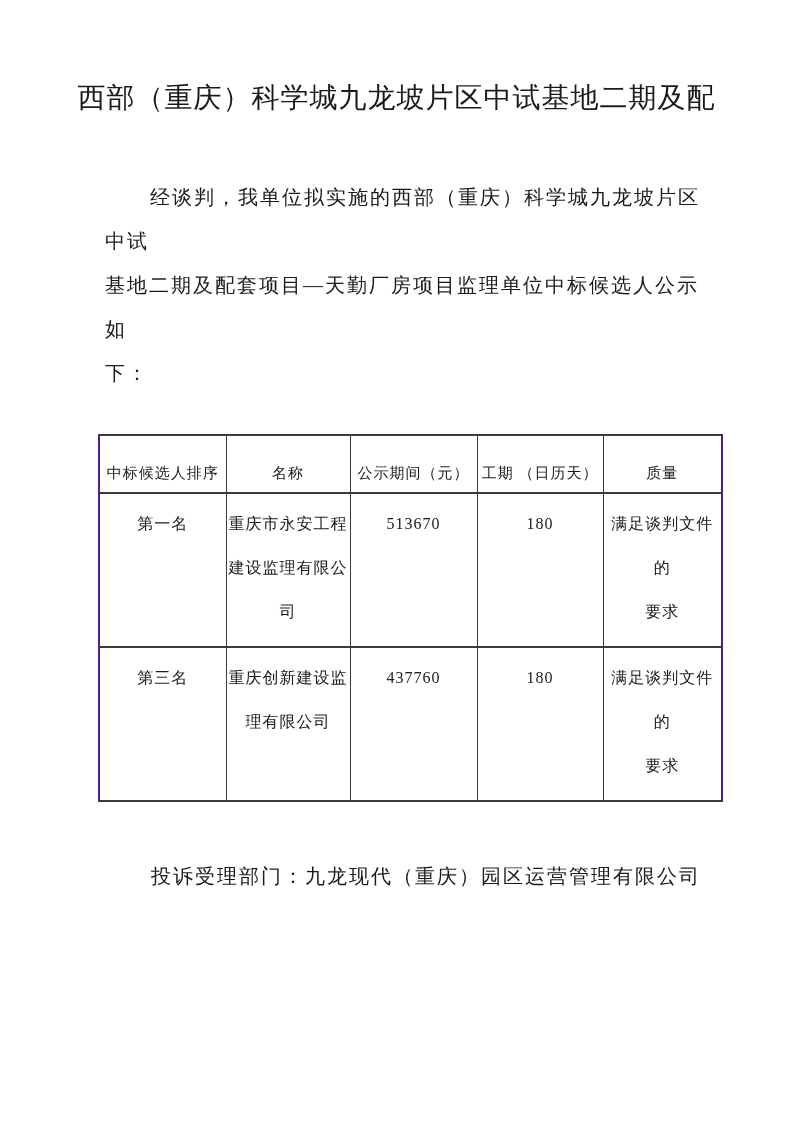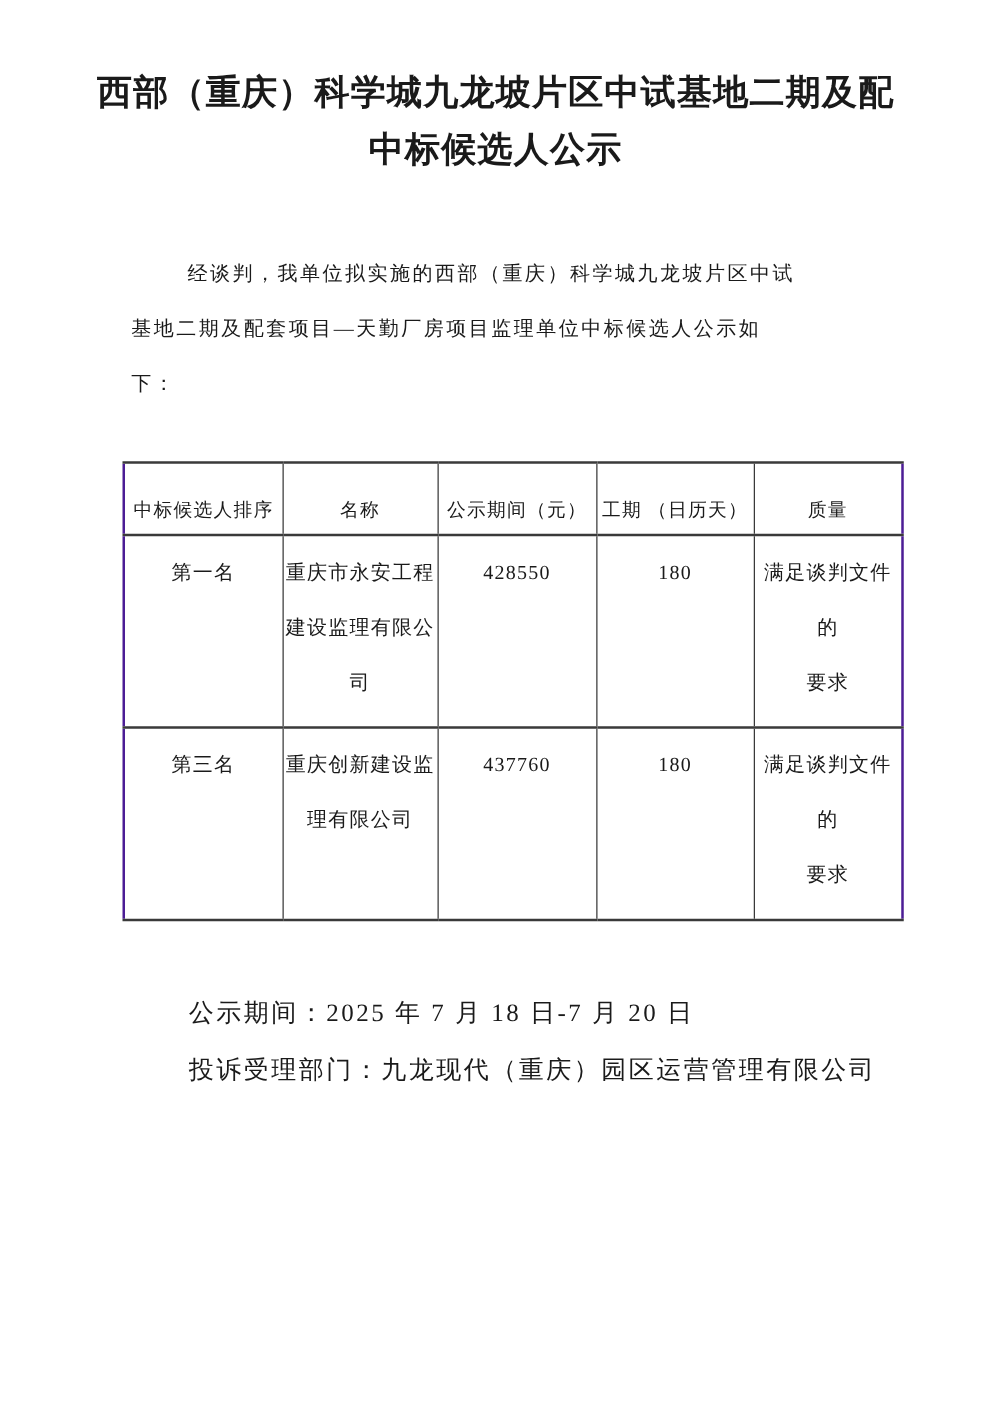--- a/index.html
+++ b/index.html
@@ -11,32 +11,32 @@
     position: relative;
     width: 793px;
     height: 1122px;
     background: #ffffff;
     color: #1a1a1a;
     font-family: "Liberation Serif", "DejaVu Serif", serif;
     overflow: hidden;
   }
   
   .doc-title {
-    padding-top: 52px;
+    padding-top: 75px;
     text-align: center;
-    font-weight: 700;
+    font-weight: 400;
     font-size: 28px;
     line-height: 46px;
     letter-spacing: 1px;
   }
   
   .body-para {
     margin: 54px 88px 0 105px;
     width: 602px;
-    font-size: 16px;
+    font-size: 20px;
     line-height: 44px;
     letter-spacing: 2px;
   }
   .body-line.first-indent {
     text-indent: 45px;
   }
   
   .bid-table {
     margin-left: 98px;
     margin-top: 39px;
@@ -82,21 +82,20 @@
   }
   .footer-line.indent-1 { padding-left: 46px; }
 </style>
 </head>
 <body>
 
 <div class="page">
 
   <div class="doc-title">
     <div class="title-line">西部（重庆）科学城九龙坡片区中试基地二期及配</div>
-    <div class="title-line">中标候选人公示</div>
   </div>
 
   <div class="body-para">
     <div class="body-line first-indent">经谈判，我单位拟实施的西部（重庆）科学城九龙坡片区中试</div>
     <div class="body-line">基地二期及配套项目—天勤厂房项目监理单位中标候选人公示如</div>
     <div class="body-line">下：</div>
   </div>
 
   <table class="bid-table">
     <colgroup>
@@ -114,36 +113,35 @@
         <th>工期 （日历天）</th>
         <th>质量</th>
       </tr>
     </thead>
     <tbody>
       <tr class="row-1">
         <td>第一名</td>
         <td>重庆市永安工程
 建设监理有限公
 司</td>
-        <td>428550</td>
+        <td>513670</td>
         <td>180</td>
         <td>满足谈判文件的
 要求</td>
       </tr>
       <tr class="row-3">
         <td>第三名</td>
         <td>重庆创新建设监
 理有限公司</td>
         <td>437760</td>
         <td>180</td>
         <td>满足谈判文件的
 要求</td>
       </tr>
     </tbody>
   </table>
 
   <div class="doc-footer">
-    <div class="footer-line indent-1">公示期间：2025 年 7 月 18 日-7 月 20 日</div>
     <div class="footer-line indent-1">投诉受理部门：九龙现代（重庆）园区运营管理有限公司</div>
 
   </div>
 
 </div>
 
 </body></html>

